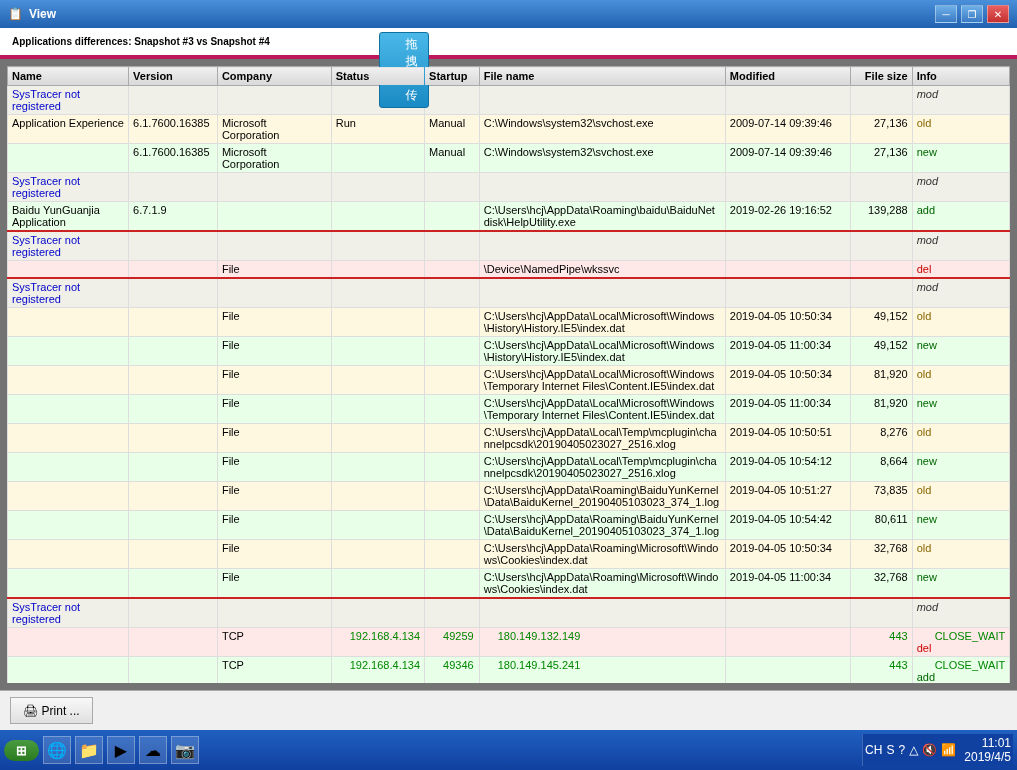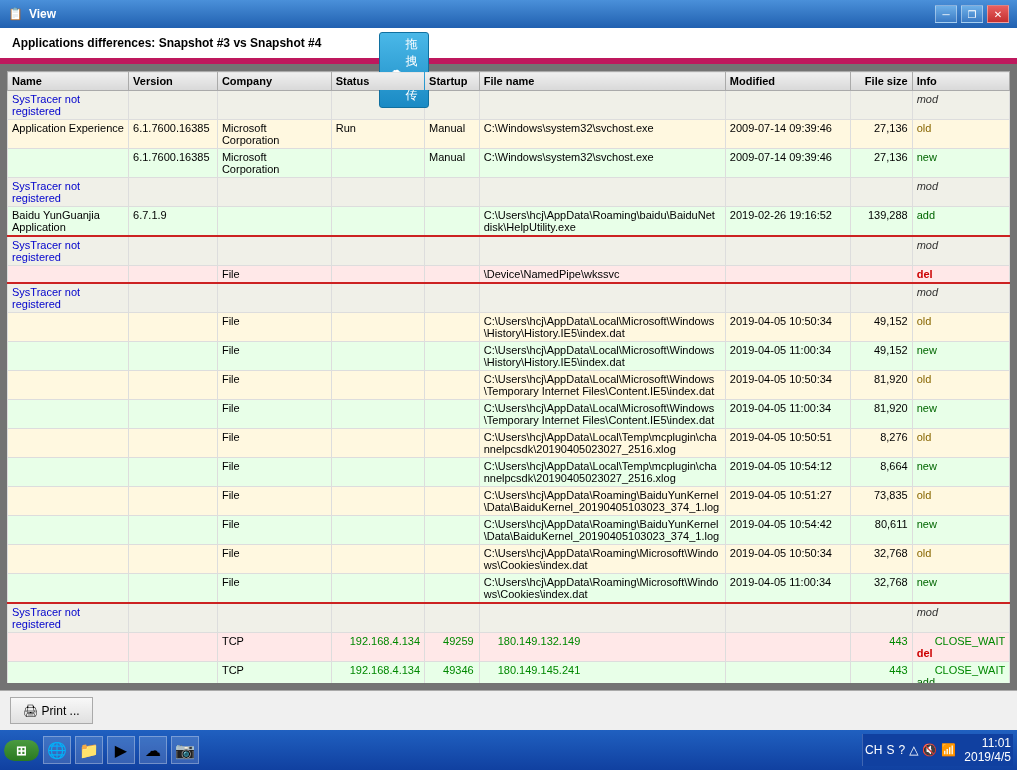--- a/index.html
+++ b/index.html
@@ -36,22 +36,22 @@
     
     .main-window {
       background: white;
       margin: 0;
       height: calc(770px - 28px - 40px);
       display: flex;
       flex-direction: column;
     }
 
     .window-title {
-      font-size: 12px; font-weight: bold; padding: 8px 12px;
-      border-bottom: 6px solid #be185d;
+      font-size: 10px; font-weight: bold; padding: 8px 12px;
+      border-bottom: 4px solid #be185d;
     }
 
     
     .table-container {
       overflow-y: auto;
       flex: 1;
       border: 7px solid #737373;
       margin: 0;
     }
 
@@ -83,21 +83,21 @@
       font-weight: normal;
     }
     .row-section-header .col-name { color: #0000cc; margin-left: 40px; }
     .row-section-header .col-info { color: #333; font-style: italic; }
 
     .row-del { background: #ffe8e8; }
     .row-new { background: #e8ffe8; }
     .row-old { background: #fff8e0; }
     .row-add { background: #e8ffe8; }
 
-    .info-del { color: #cc0000; font-weight: bold; }
+    .info-del { color: #cc0000; }
     .info-new { color: #006600; }
     .info-old { color: #886600; }
     .info-add { color: #006600; }
     .info-mod { color: #cc0000; font-style: italic; }
 
     .col-name { width: 140px; }
     .col-version { width: 90px; }
     .col-company { width: 130px; }
     .col-status { width: 55px; }
     .col-startup { width: 55px; }

